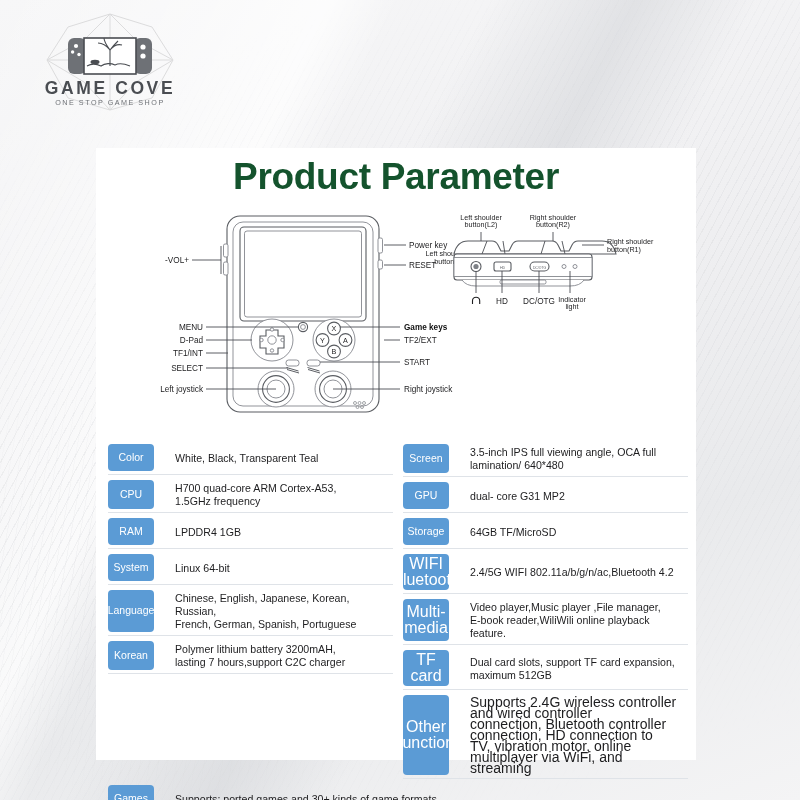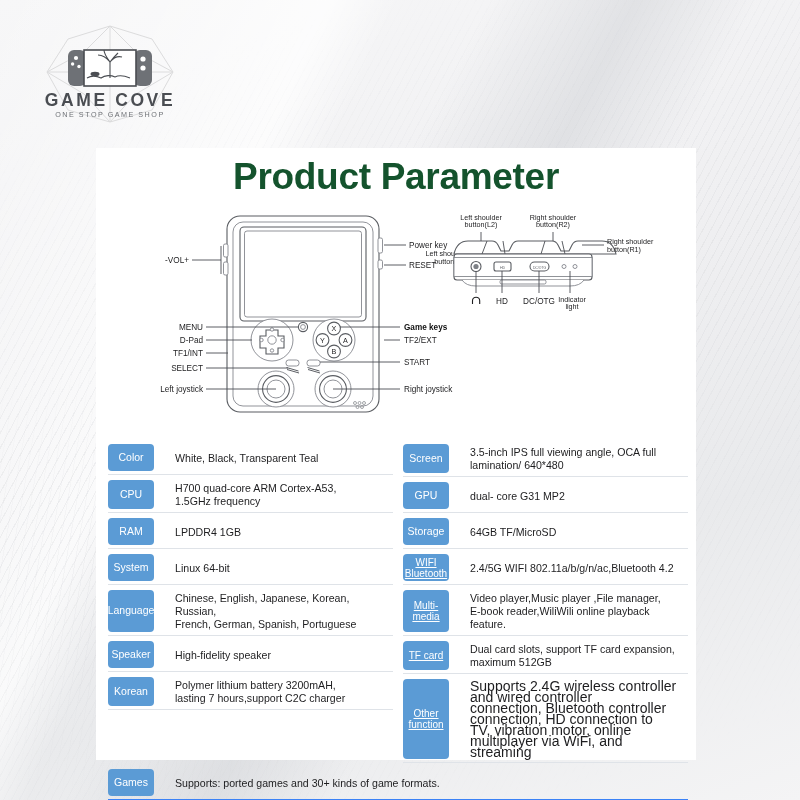--- a/index.html
+++ b/index.html
@@ -21,21 +21,21 @@
     -webkit-mask-image:linear-gradient(160deg, rgba(0,0,0,0) 12%, rgba(0,0,0,.85) 46%, rgba(0,0,0,.35) 70%, rgba(0,0,0,0) 92%);
             mask-image:linear-gradient(160deg, rgba(0,0,0,0) 12%, rgba(0,0,0,.85) 46%, rgba(0,0,0,.35) 70%, rgba(0,0,0,0) 92%);
   }
   #bg-stripes2{position:absolute;inset:0;
     background-image:repeating-linear-gradient(100deg, rgba(198,200,205,.22) 0px, rgba(198,200,205,.22) 1px, rgba(0,0,0,0) 1px, rgba(0,0,0,0) 9px);
     -webkit-mask-image:radial-gradient(60% 40% at 20% 72%, rgba(0,0,0,.7) 0%, rgba(0,0,0,0) 75%);
             mask-image:radial-gradient(60% 40% at 20% 72%, rgba(0,0,0,.7) 0%, rgba(0,0,0,0) 75%);
   }
 
   
-  #logo{position:absolute;left:26px;top:22px;width:168px;height:106px;}
+  #logo{position:absolute;left:26px;top:10px;width:168px;height:106px;}
   #logo svg{display:block;}
 
   
   #card{position:absolute;left:96px;top:148px;width:600px;height:612px;background:#fff;}
 
   #page-title{
     position:absolute;left:0;top:8px;width:600px;text-align:center;
     font-size:37px;font-weight:bold;color:#14532d;letter-spacing:-.3px;
   }
 
@@ -47,21 +47,21 @@
   #specs{position:absolute;left:12px;top:296px;width:580px;}
   .cols{display:flex;gap:10px;}
   .col{width:285px;}
   .spec-row{display:flex;align-items:stretch;border-bottom:1px solid #dfe3e8;min-height:30px;margin-bottom:5px;}
   .chip{
     flex:0 0 46px;width:46px;background:#5b9bd5;border-radius:4px;color:#fff;
     display:flex;align-items:center;justify-content:center;text-align:center;
     font-size:10.5px;line-height:11.5px;margin-bottom:3px;padding:2px 1px;
     box-sizing:border-box;
   }
-  .chip.two{font-size:10px;line-height:11px;text-decoration:underline;}
+  .chip.two{font-size:16px;line-height:16px;}
   .val{
     flex:1;display:flex;align-items:center;
     padding:2px 2px 4px 9px;font-size:10.6px;line-height:13px;color:#1d1d1f;
     white-space:pre-line;
     margin-left:12px;
   }
   .val.small{font-size:14px;line-height:11px;}
   .row-games{display:flex;align-items:stretch;border-bottom:4px solid #3b82f6;min-height:30px;margin-top:1px;}
   .row-games .val{font-size:10.6px;}
 </style>
@@ -299,24 +299,20 @@
         <div class="spec-row">
           <div class="chip">System</div>
           <div class="val">Linux 64-bit</div>
         </div>
         <div class="spec-row">
           <div class="chip">Language</div>
           <div class="val">Chinese, English, Japanese, Korean, Russian,
 French, German, Spanish, Portuguese</div>
         </div>
         <div class="spec-row">
-          <div class="chip">Speaker</div>
-          <div class="val">High-fidelity speaker</div>
-        </div>
-        <div class="spec-row">
           <div class="chip">Korean</div>
           <div class="val">Polymer lithium battery 3200mAH,
 lasting 7  hours,support C2C charger</div>
         </div>
       </div>
 
       <div class="col">
         <div class="spec-row">
           <div class="chip">Screen</div>
           <div class="val">3.5-inch IPS full viewing angle, OCA full

